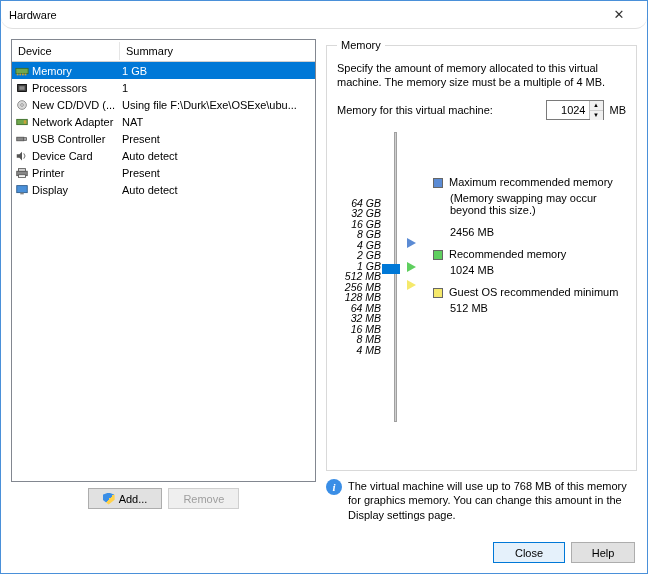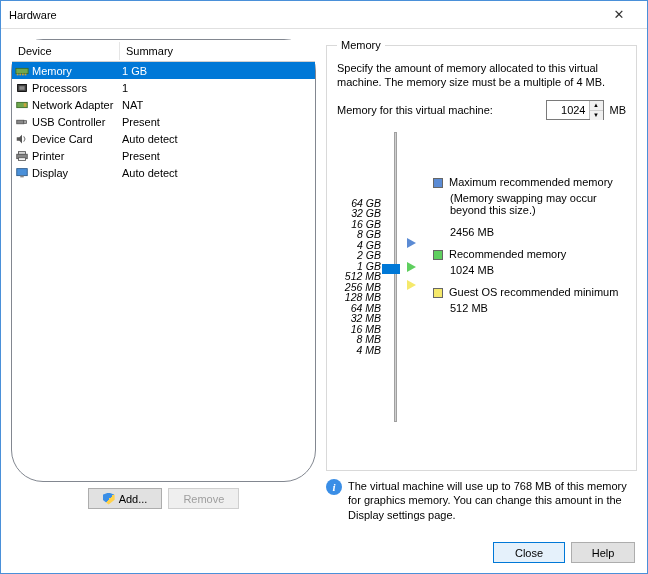--- a/index.html
+++ b/index.html
@@ -17,20 +17,21 @@
   background: #fff;
   position: relative;
 }
 .titlebar {
   height: 28px;
   background: #fff;
   border-bottom: 1px solid #e0e0e0;
   display: flex;
   align-items: center;
   padding: 0 8px;
+  border-radius: 12px;
 }
 .titlebar-title { flex: 1; font-size: 11px; }
 .close-x {
   width: 40px;
   height: 20px;
   text-align: center;
   font-size: 13px;
   line-height: 20px;
   color: #333;
 }
@@ -259,21 +260,21 @@
 <div class="window">
   <div class="titlebar">
     <span class="titlebar-title">Hardware</span>
     <div class="close-x">✕</div>
   </div>
 
   <div class="content">
     <div class="main-area">
 
       <div style="display:flex;flex-direction:column;width:305px;">
-        <div class="device-panel" style="flex:1;border-radius:32px;">
+        <div class="device-panel" style="flex:1;">
           <div class="device-header">
             <div class="dh-col dh-device">Device</div>
             <div class="dh-col dh-summary">Summary</div>
           </div>
           <div class="device-list" id="device-list">
               <div class="device-row selected">
                 <span class="dr-icon">
                   <svg class="icon-svg" viewBox="0 0 16 12">
                     <rect x="1" y="3" width="14" height="6" fill="#6fa84f" stroke="#3b6b26"></rect>
                     <rect x="2" y="9" width="2" height="2" fill="#caa23a"></rect>
@@ -287,20 +288,30 @@
               </div>
               <div class="device-row">
                 <span class="dr-icon">
                   <svg class="icon-svg" viewBox="0 0 16 12">
                     <rect x="3" y="2" width="10" height="8" fill="#444" stroke="#000"></rect>
                     <rect x="5" y="4" width="6" height="4" fill="#888"></rect>
                   </svg>
                 </span>
                 <span class="dr-name">Processors</span>
                 <span class="dr-summary">1</span>
+              </div>
+              <div class="device-row">
+                <span class="dr-icon">
+                  <svg class="icon-svg" viewBox="0 0 16 12">
+                    <circle cx="8" cy="6" r="5" fill="#d8d8d8" stroke="#888"></circle>
+                    <circle cx="8" cy="6" r="1.5" fill="#fff" stroke="#888"></circle>
+                  </svg>
+                </span>
+                <span class="dr-name">New CD/DVD (...</span>
+                <span class="dr-summary">Using file F:\Durk\Exe\OSExe\ubu...</span>
               </div>
               <div class="device-row">
                 <span class="dr-icon">
                   <svg class="icon-svg" viewBox="0 0 16 12">
                     <rect x="2" y="3" width="12" height="6" fill="#6fa84f" stroke="#3b6b26"></rect>
                     <rect x="10" y="4" width="3" height="4" fill="#caa23a"></rect>
                   </svg>
                 </span>
                 <span class="dr-name">Network Adapter</span>
                 <span class="dr-summary">NAT</span>

